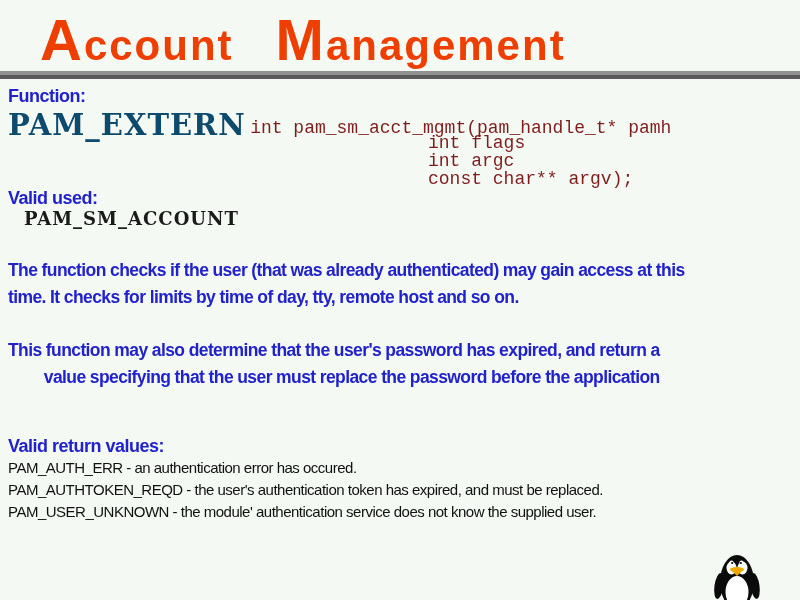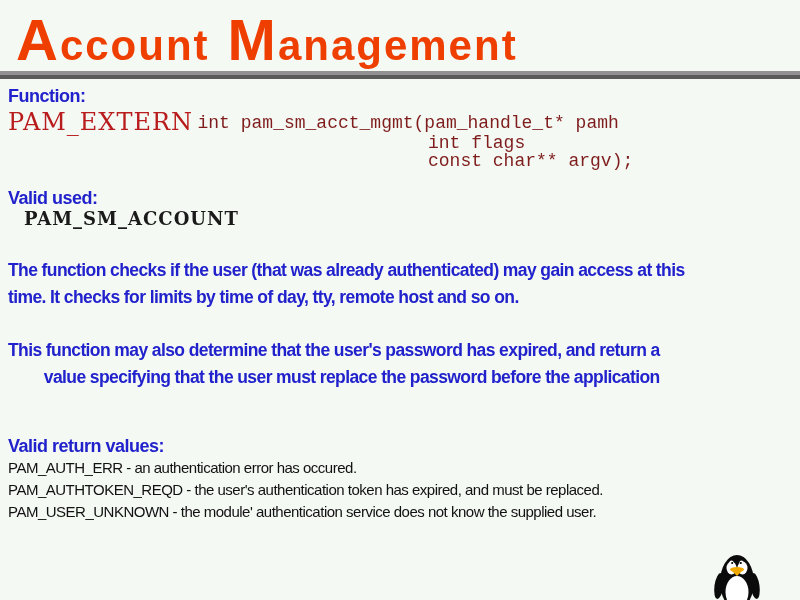--- a/index.html
+++ b/index.html
@@ -13,21 +13,21 @@
   
   .title {
     position: absolute; left: 16px; top: 6px;
     color: #ee3e00;
     font-family: "Liberation Sans", sans-serif;
     font-weight: bold;
     font-size: 42px;
     letter-spacing: 2px;
     white-space: nowrap;
   }
-  .title .word { display: inline-block; margin-right: 18px; }
+  .title .word { display: inline-block; margin-right: 18px; margin-left: 24px; }
   .title .word::first-letter { font-size: 58px; }
   .rule {
     position: absolute; left: 0; top: 71px;
     width: 800px; height: 8px;
     background: linear-gradient(#919191 0 50%, #5a5a5a 50% 100%);
   }
   
   .blue-h {
     position: absolute; left: 8px;
     color: #2222cc;
@@ -45,24 +45,24 @@
     line-height: 27px;
     white-space: nowrap;
   }
   
   .code-line1 {
     position: absolute; left: 8px; top: 108px;
     white-space: nowrap;
   }
   .fancy-macro {
     font-family: "DejaVu Serif", serif;
-    font-weight: normal;
-    font-size: 24px;
+    font-weight: bold;
+    font-size: 29px;
     letter-spacing: 1px;
-    color: #b91c1c;
+    color: #0c4a6e;
     vertical-align: -2px;
   }
   .mono {
     font-family: "Liberation Mono", "DejaVu Sans Mono", monospace;
     font-size: 18px;
     color: #7f1d1d;
   }
   .code-args {
     position: absolute; left: 428px; top: 134px;
     line-height: 18px;
@@ -101,20 +101,21 @@
 </div>
 <div class="rule"></div>
 
 <div class="blue-h" style="top:86px;">Function:</div>
 <div class="code-line1">
   <span class="fancy-macro">PAM_EXTERN</span>
   <span class="mono">int pam_sm_acct_mgmt(pam_handle_t* pamh</span>
 </div>
 <div class="code-args">
   <span class="mono">int flags</span>
+  <span class="mono">int argc</span>
   <span class="mono">const char** argv);</span>
 </div>
 
 <div class="blue-h" style="top:188px;">Valid used:</div>
 <div class="macro-value">PAM_SM_ACCOUNT</div>
 
 <div class="blue-para" style="top:257px;">
   <div>The function checks if the user (that was already authenticated) may gain access at this</div>
   <div>time. It checks for limits by time of day, tty, remote host and so on.</div>
 </div>

